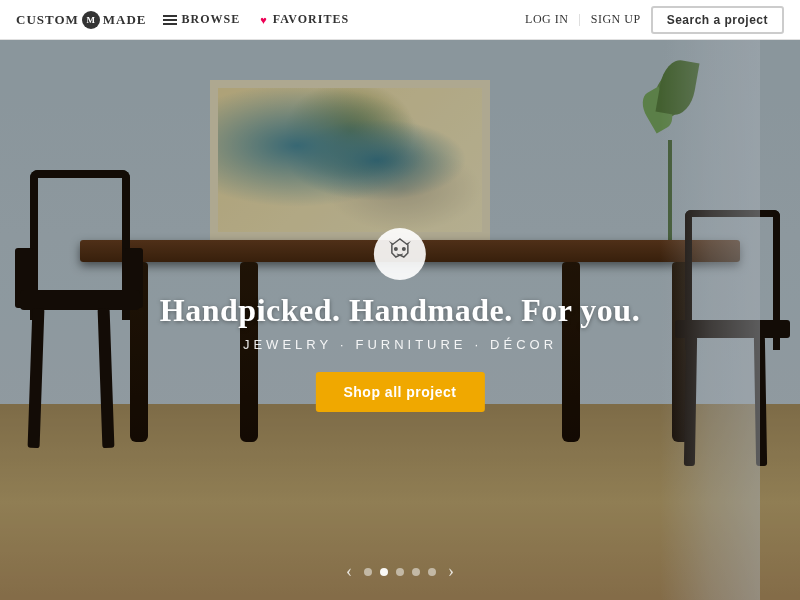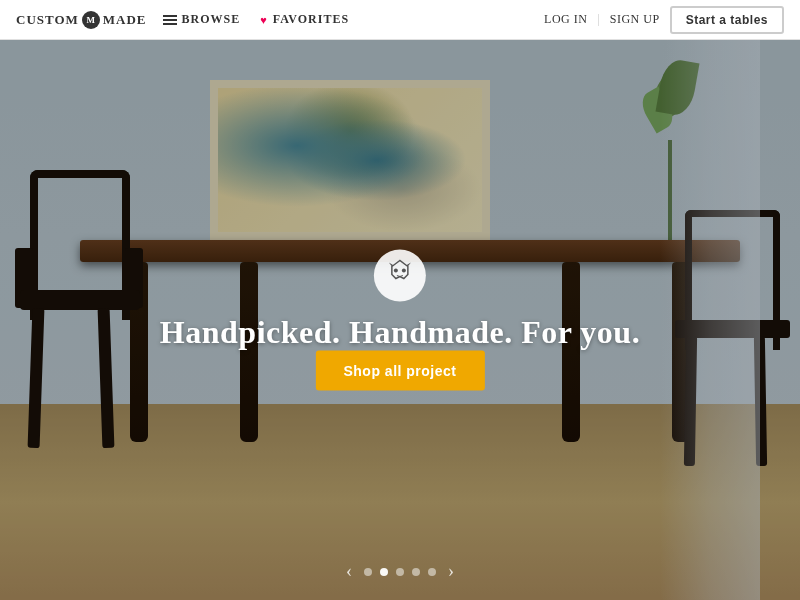--- a/index.html
+++ b/index.html
@@ -355,21 +355,21 @@
     <div class="nav-link favorites">
       <span class="heart-icon">♥</span>
       <span>FAVORITES</span>
     </div>
   </div>
 
   <div class="nav-right">
     <span class="nav-auth">LOG IN</span>
     <span class="nav-divider">|</span>
     <span class="nav-auth">SIGN UP</span>
-    <button class="start-project-btn">Start a tables</button>
+    <button class="start-project-btn">Search a project</button>
   </div>
 </nav>
 
 <section class="hero">
   <div class="wall"></div>
   <div class="floor"></div>
 
   <div class="artwork">
     <div class="artwork-inner"></div>
   </div>
@@ -415,20 +415,21 @@
           <path d="M16 4 L8 10 L8 18 L12 22 L16 20 L20 22 L24 18 L24 10 Z" fill="none" stroke="#555" stroke-width="1.5"></path>
           <circle cx="12" cy="14" r="2" fill="#555"></circle>
           <circle cx="20" cy="14" r="2" fill="#555"></circle>
           <path d="M8 10 L5 6 L10 9" fill="#555"></path>
           <path d="M24 10 L27 6 L22 9" fill="#555"></path>
           <path d="M13 19 Q16 21 19 19" fill="none" stroke="#555" stroke-width="1"></path>
         </svg>
       </span>
     </div>
     <h1 class="hero-title">Handpicked. Handmade. For you.</h1>
+    <p class="hero-subtitle">JEWELRY · FURNITURE · DÉCOR</p>
     <button class="shop-btn">Shop all project</button>
   </div>
 
   <div class="carousel-controls">
     <span class="carousel-arrow">‹</span>
     <div class="carousel-dot"></div>
     <div class="carousel-dot active"></div>
     <div class="carousel-dot"></div>
     <div class="carousel-dot"></div>
     <div class="carousel-dot"></div>

